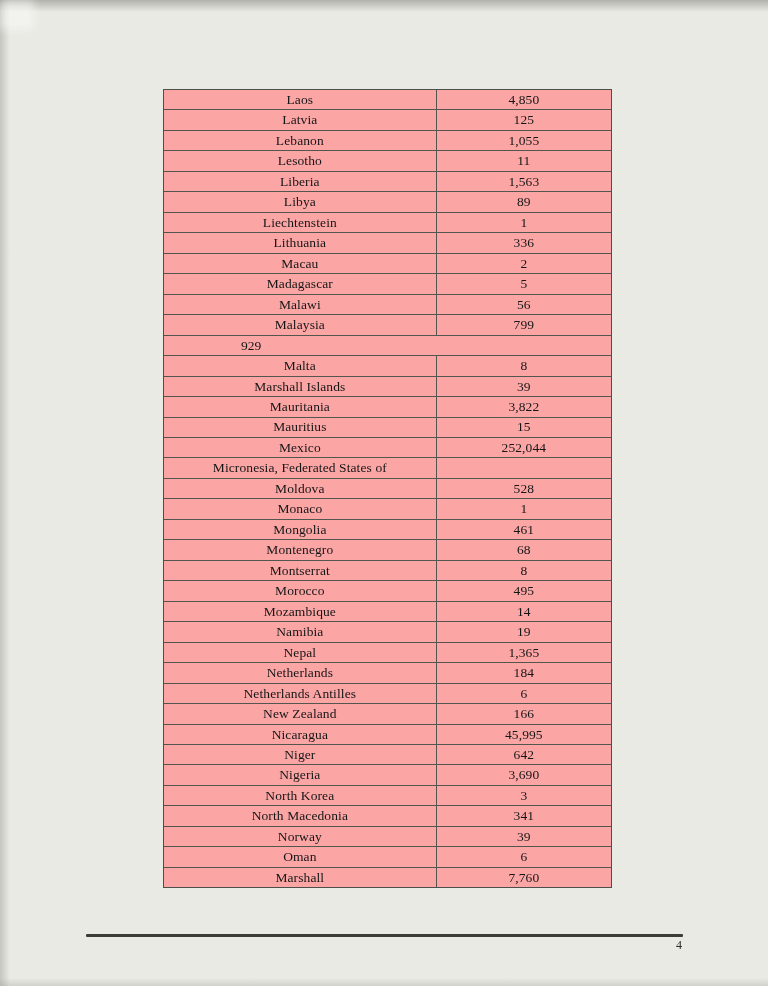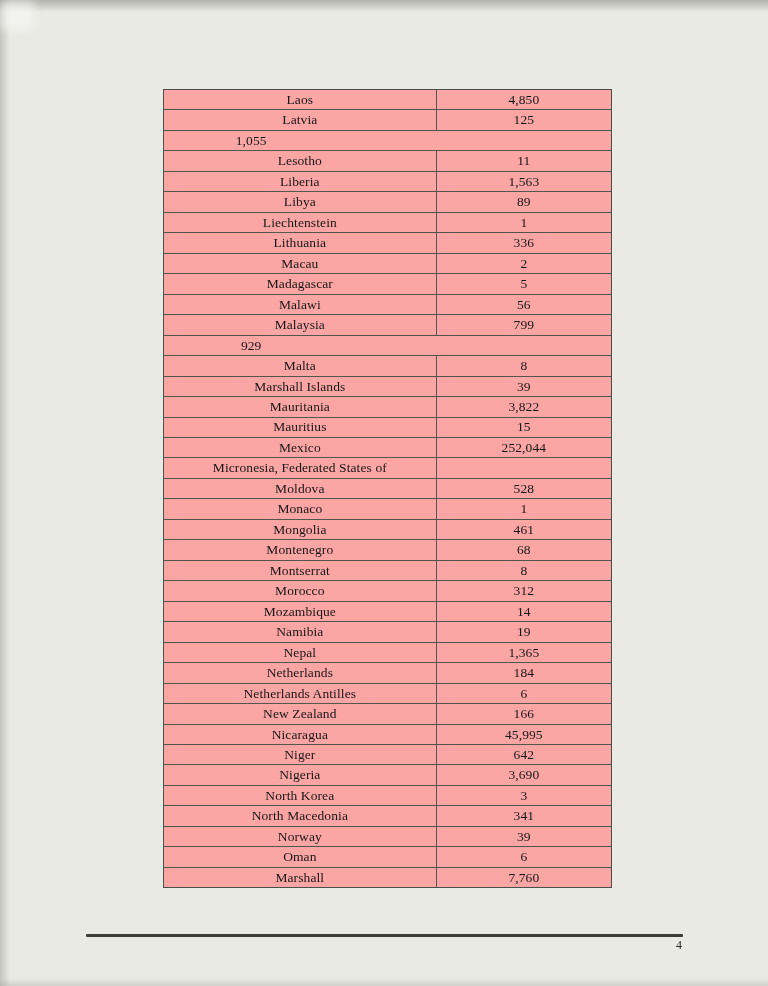--- a/index.html
+++ b/index.html
@@ -94,20 +94,21 @@
   <div class="data-table">
       <div class="trow">
         <div class="tcell country">Laos</div>
         <div class="tcell value">4,850</div>
       </div>
       <div class="trow">
         <div class="tcell country">Latvia</div>
         <div class="tcell value">125</div>
       </div>
       <div class="trow">
+        <div class="tcell country">Lebanon</div>
         <div class="tcell value">1,055</div>
       </div>
       <div class="trow">
         <div class="tcell country">Lesotho</div>
         <div class="tcell value">11</div>
       </div>
       <div class="trow">
         <div class="tcell country">Liberia</div>
         <div class="tcell value">1,563</div>
       </div>
@@ -180,21 +181,21 @@
       <div class="trow">
         <div class="tcell country">Montenegro</div>
         <div class="tcell value">68</div>
       </div>
       <div class="trow">
         <div class="tcell country">Montserrat</div>
         <div class="tcell value">8</div>
       </div>
       <div class="trow">
         <div class="tcell country">Morocco</div>
-        <div class="tcell value">312</div>
+        <div class="tcell value">495</div>
       </div>
       <div class="trow">
         <div class="tcell country">Mozambique</div>
         <div class="tcell value">14</div>
       </div>
       <div class="trow">
         <div class="tcell country">Namibia</div>
         <div class="tcell value">19</div>
       </div>
       <div class="trow">

